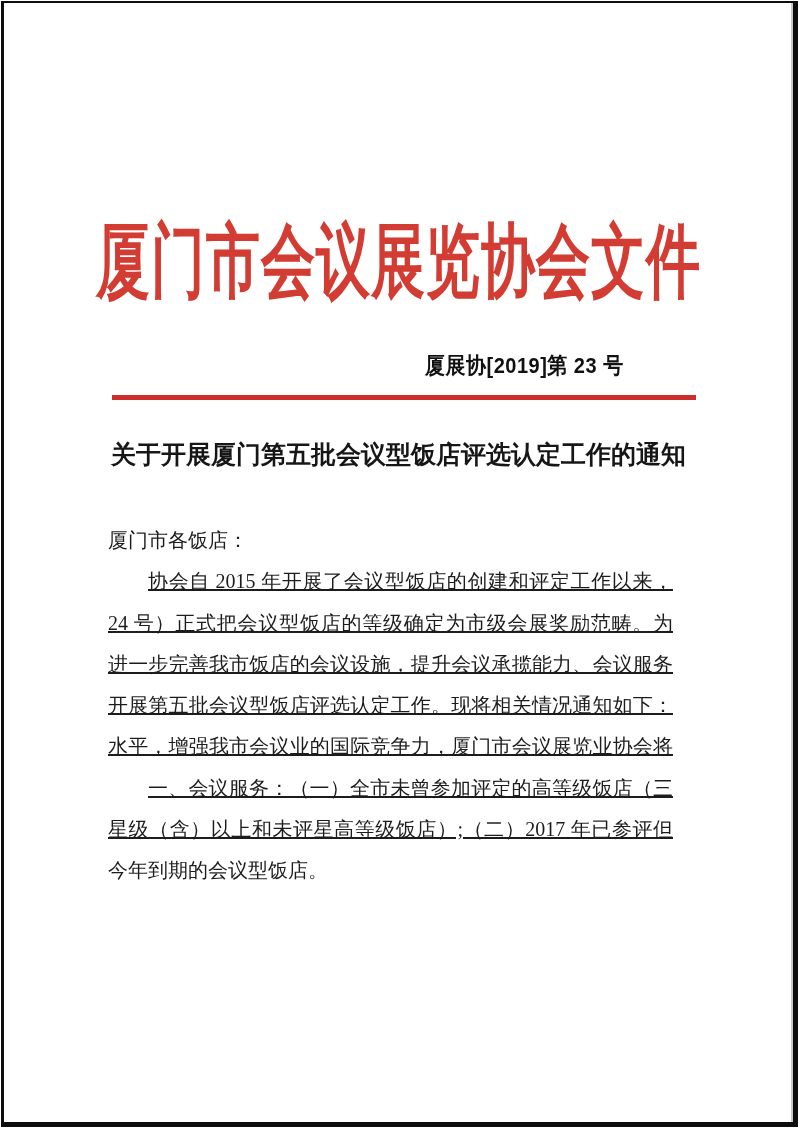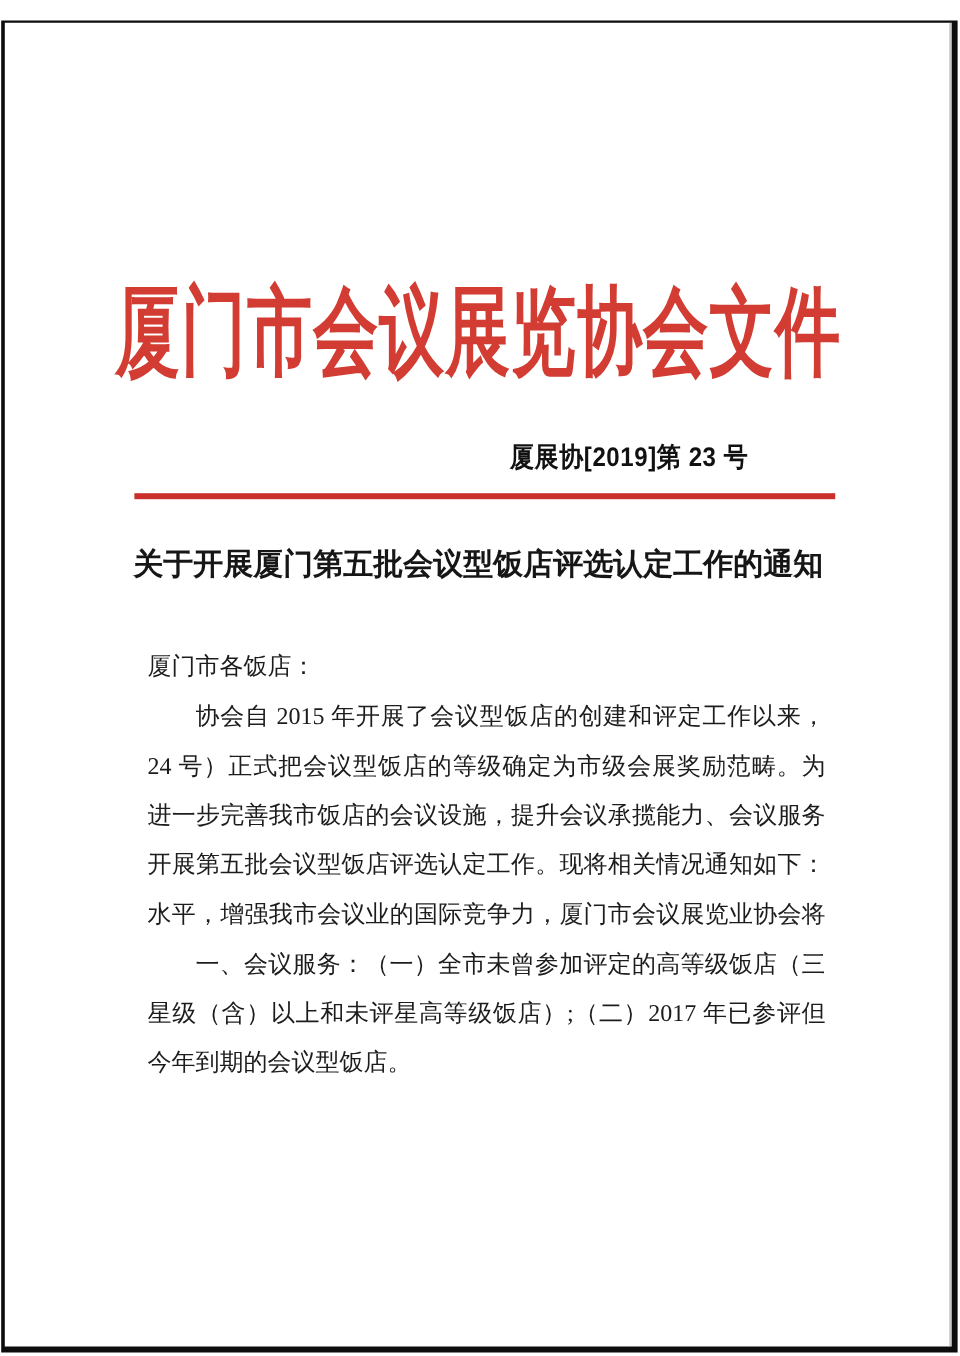--- a/index.html
+++ b/index.html
@@ -16,21 +16,20 @@
     left: 1px;
     top: 1px;
     right: 2px;
     bottom: 3px;
     border: 2px solid var(--scan-border, #0d0d0d);
     border-left-width: 3px;
     border-right-width: 5px;
     border-bottom-width: 5px;
     background: #ffffff;
     overflow: hidden;
-    margin-top: 16px;
   }
   .right-shade {
     position: absolute;
     top: 0;
     bottom: 0;
     right: 0;
     width: 2px;
     background: #b5b5b5;
     opacity: 0.75;
   }
@@ -91,37 +90,38 @@
     font-family: Liberation Serif, serif;
     font-weight: bold;
     font-size: 25px;
     line-height: 1.3;
     color: #161616;
     white-space: nowrap;
   }
   
   .doc-body {
     position: absolute;
-    left: 119px;
+    left: 104px;
     top: 517px;
     width: 565px;
     font-family: "Liberation Serif", "DejaVu Serif", serif;
     font-size: 20px;
     line-height: 41.3px;
     color: var(--body-text, #1c1c1c);
   }
   .ln {
     text-align: justify;
     text-align-last: left;
     min-height: 41.3px;
     white-space: nowrap;
   }
   .ln.fill {
     text-align-last: justify;
     white-space: normal;
+    text-decoration: underline;
   }
   .ln.indent {
     text-indent: 2em;
   }
 </style>
 </head>
 <body>
 
 <div class="scan-frame">
   <div class="page">

